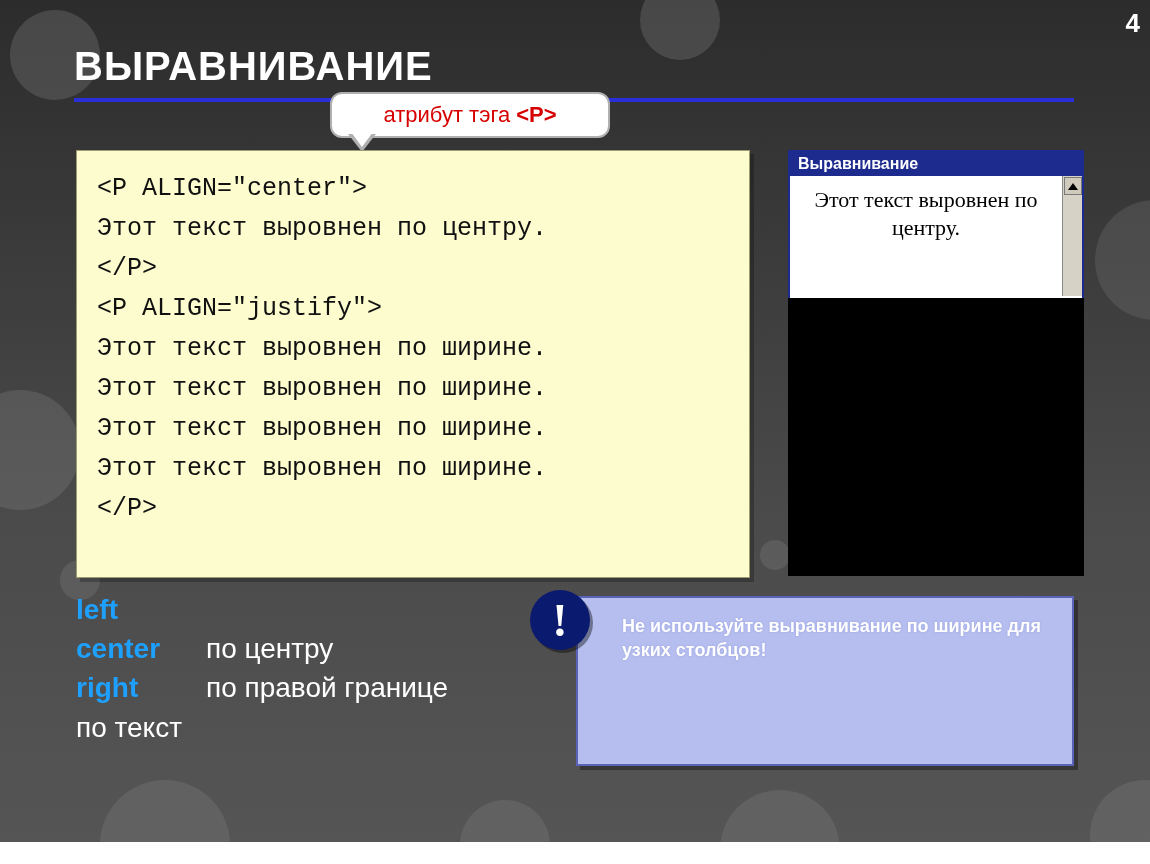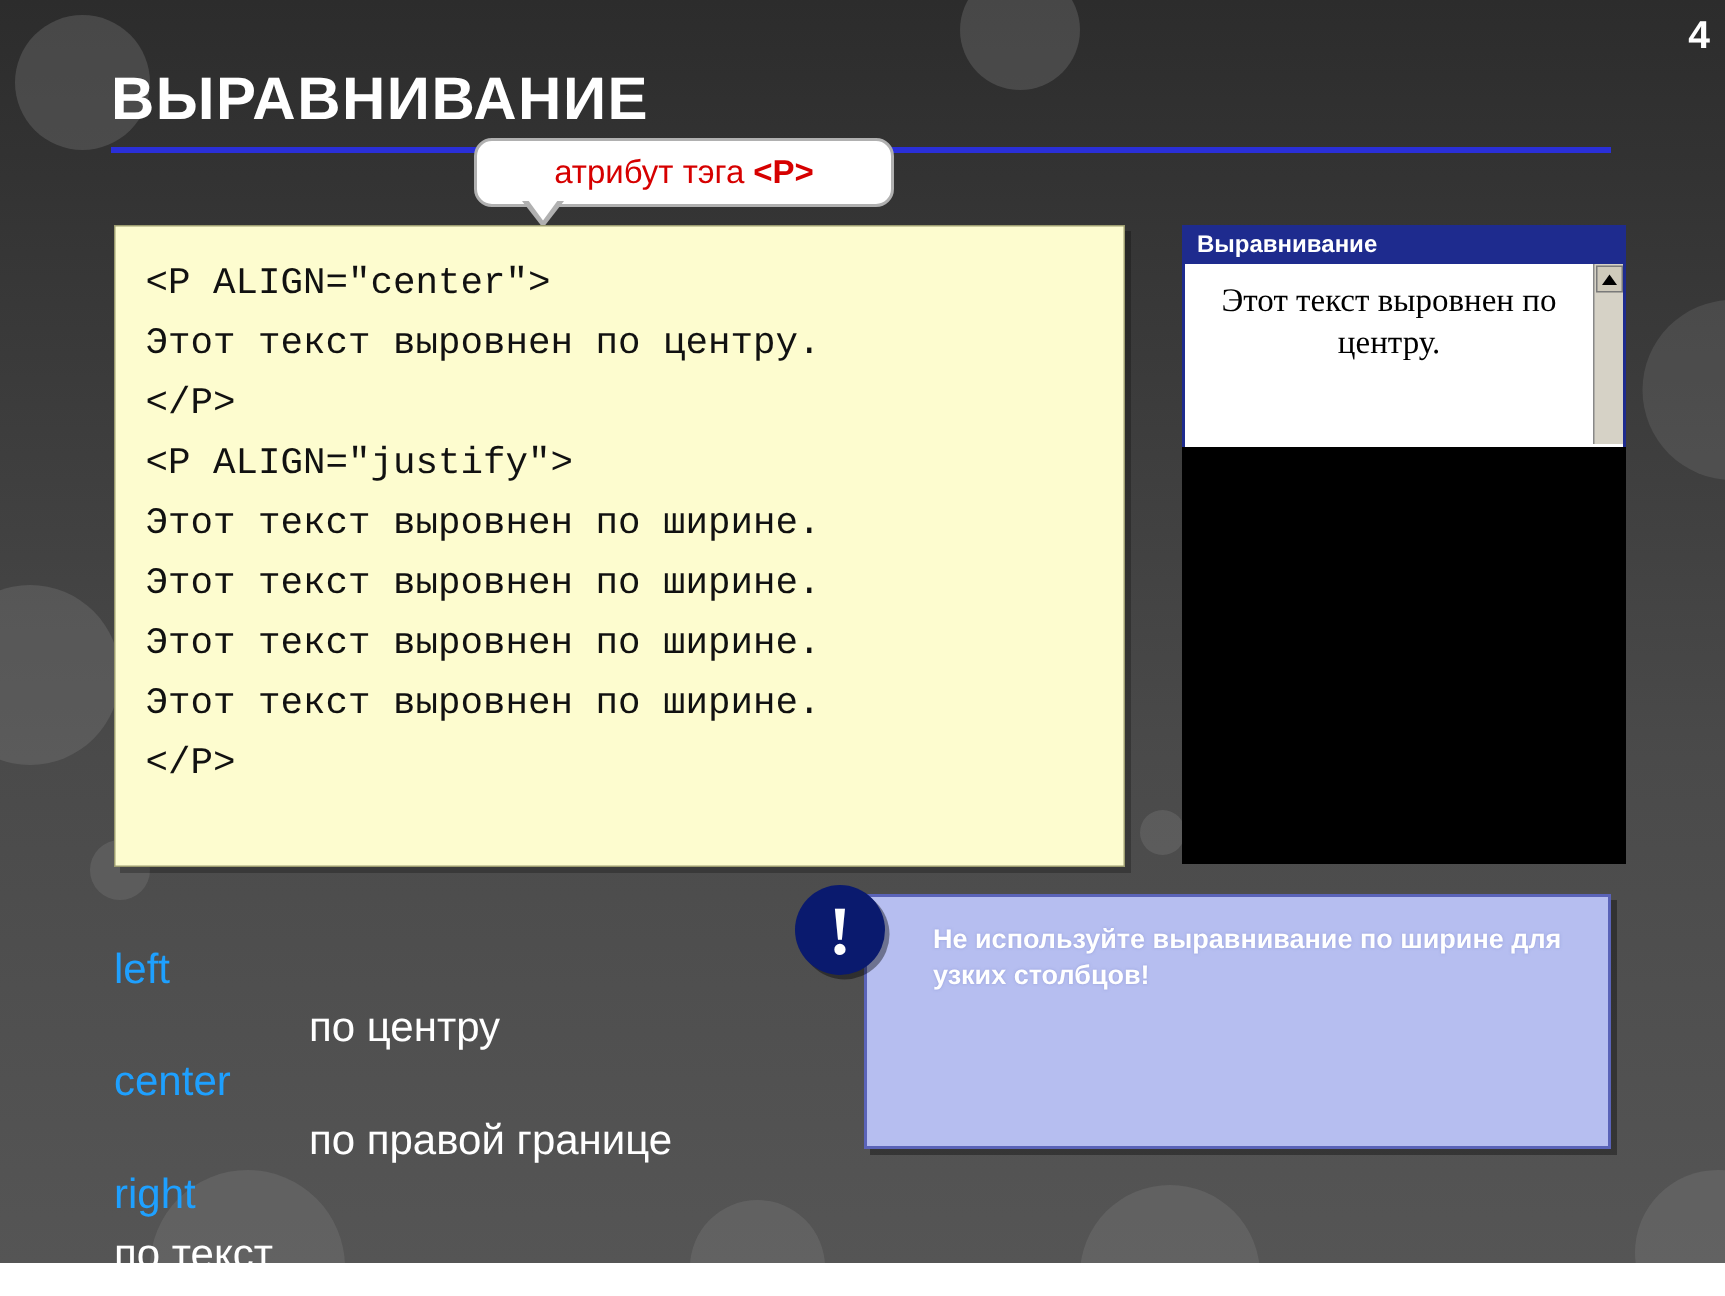--- a/index.html
+++ b/index.html
@@ -47,21 +47,21 @@
   }
   .hr {
     position: absolute;
     left: 74px; top: 98px;
     width: 1000px; height: 4px;
     background: #2a2fd8;
   }
 
   .bubble {
     position: absolute;
-    left: 316px; top: 92px;
+    left: 330px; top: 92px;
     width: 280px; height: 46px;
     background: #fff;
     border: 2px solid #b0b0b0;
     border-radius: 12px;
     display: flex;
     align-items: center;
     justify-content: center;
     gap: 6px;
   }
   .bubble .a1 { color: #d60000; font-size: 22px; }
@@ -159,21 +159,21 @@
     background: #000;
   }
 
   .legend {
     position: absolute;
     left: 76px; top: 590px;
     font-size: 28px;
     line-height: 1.4;
   }
   .legend .row { display: flex; }
-  .legend .k { color: #1ea0ff; font-weight: 400; width: 130px; margin-top: 36px; }
+  .legend .k { color: #1ea0ff; font-weight: 700; width: 130px; }
   .legend .v { color: #fff; font-weight: 500; }
 
   .excl {
     position: absolute;
     left: 530px; top: 590px;
     width: 60px; height: 60px;
     background: #0a1a6e;
     border-radius: 50%;
     display: flex;
     align-items: center;

